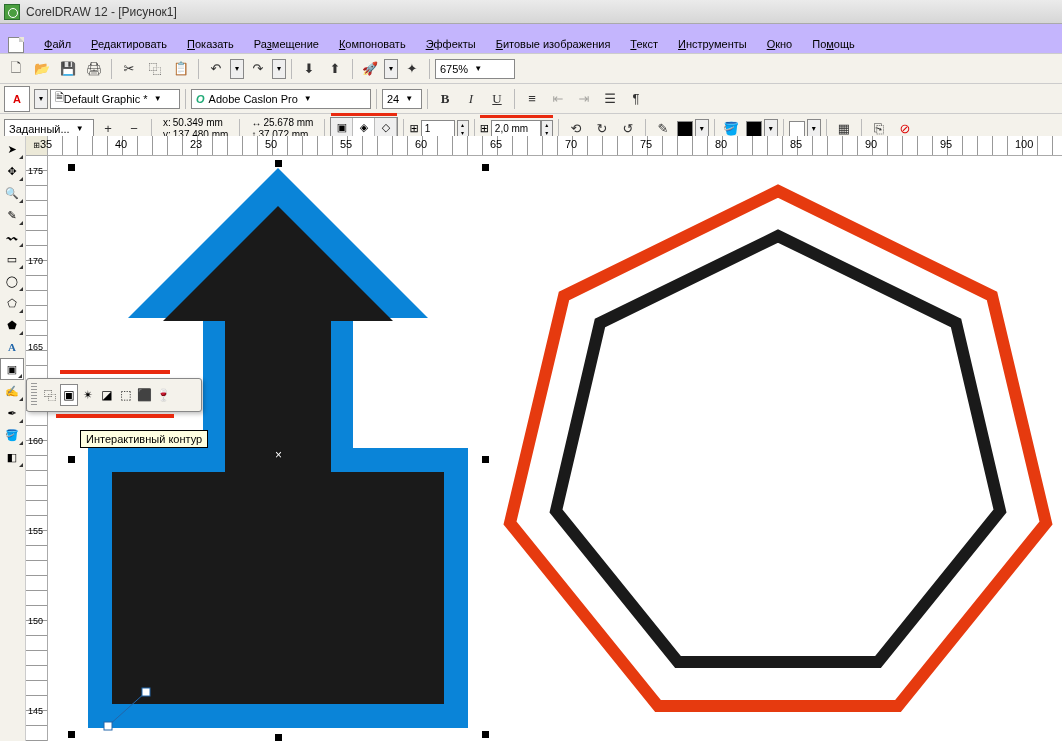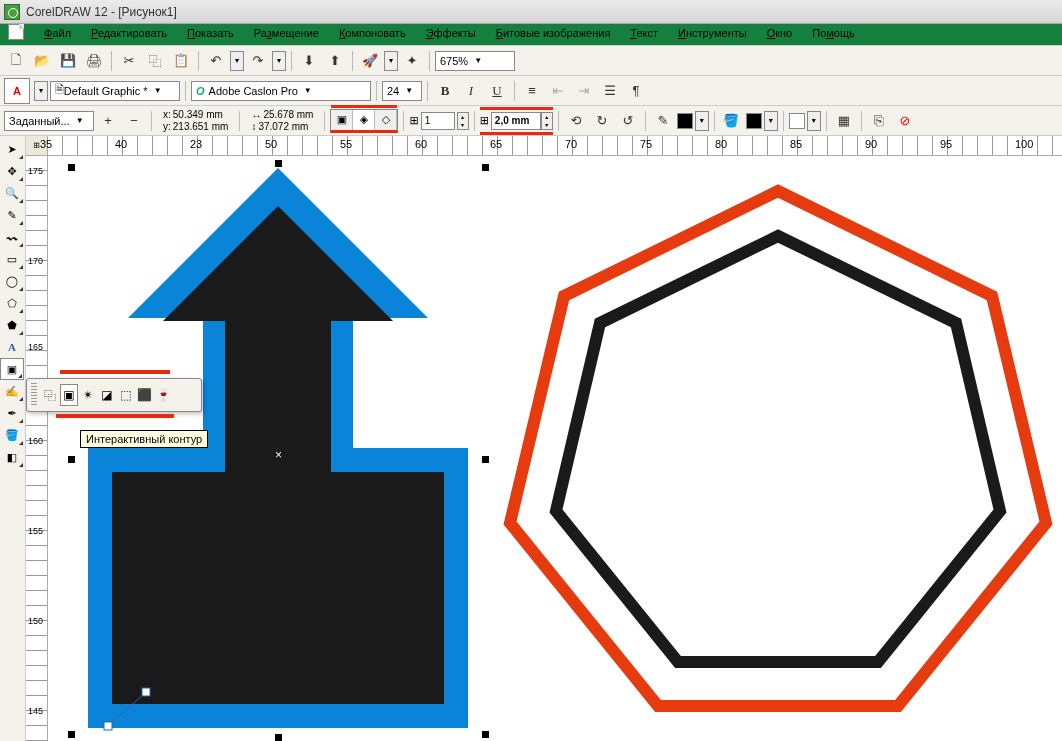--- a/index.html
+++ b/index.html
@@ -30,24 +30,24 @@
   .app-icon::after {
     content: "";
     position: absolute;
     left: 3px; top: 3px;
     width: 8px; height: 8px;
     border: 1px solid #fff;
     border-radius: 50%;
   }
   .title-text { color: #333; font-size: 12px; }
   .menubar {
-    background: #15803d;
-    height: 22px;
+    background: #c4b5fd;
+    height: 30px;
     display: flex;
-    align-items: flex-start;
+    align-items: flex-end;
     padding: 0 4px;
     border-bottom: 1px solid #ccc;
   }
   .doc-icon {
     width: 16px; height: 16px;
     border: 1px solid #888;
     background: #fff;
     margin-right: 10px;
     margin-left: 4px;
     position: relative;
@@ -406,21 +406,21 @@
   <button class="btn">+</button>
   <button class="btn">−</button>
   <div class="sep"></div>
   <div class="coord-block">
     <div class="row">
         <span>x:</span> 
         <span>50.349 mm</span>
       </div>
     <div class="row">
         <span>y:</span> 
-        <span>213.651 mm</span>
+        <span>137.480 mm</span>
       </div>
   </div>
   <div class="sep"></div>
   <div class="coord-block">
     <div class="row">
         <span>↔</span> 
         <span>25.678 mm</span>
       </div>
     <div class="row">
         <span>↕</span> 
@@ -439,21 +439,21 @@
   <div class="spinbox" style="width:34px;">
     <span>1</span>
   </div>
   <div class="spin-arrows">
       <span>▴</span>
       <span>▾</span>
     </div>
   <div class="sep"></div>
   <div class="red-mark" style="position:relative;display:flex;align-items:center;">
     <span style="margin-right:2px;">⊞</span>
-    <div class="spinbox" style="width:50px;font-weight:bold;">
+    <div class="spinbox" style="width:50px;">
       <span>2,0 mm</span>
     </div>
     <div class="spin-arrows">
         <span>▴</span>
         <span>▾</span>
       </div>
     <div style="position:absolute;bottom:-5px;left:0;right:0;height:3px;background:#e92a0f;"></div>
     <div style="position:absolute;top:-5px;left:0;right:0;height:3px;background:#e92a0f;"></div>
   </div>
   <div class="sep"></div>

